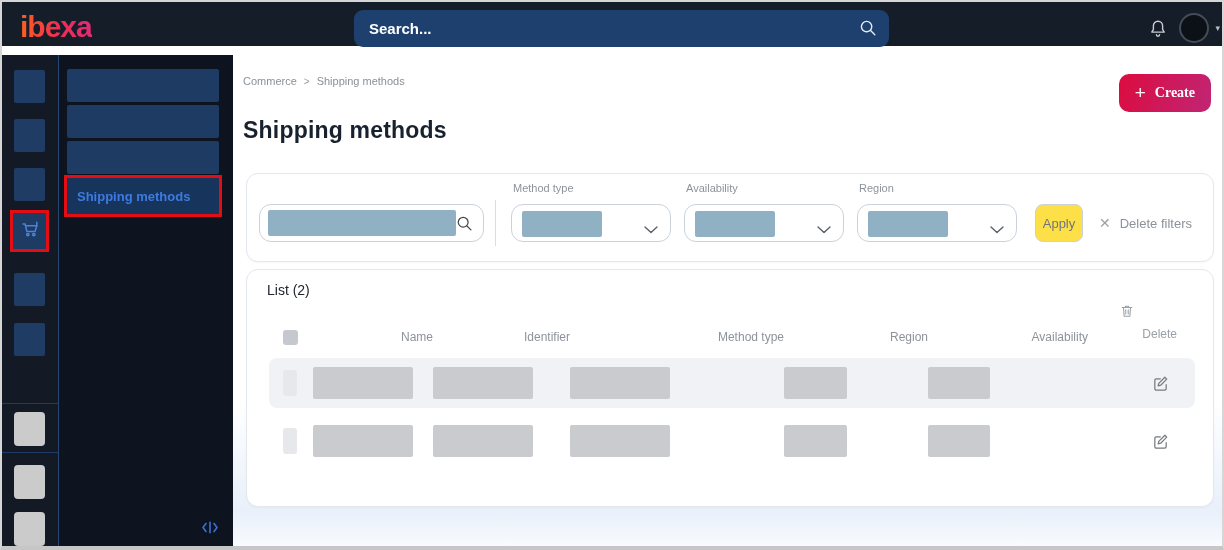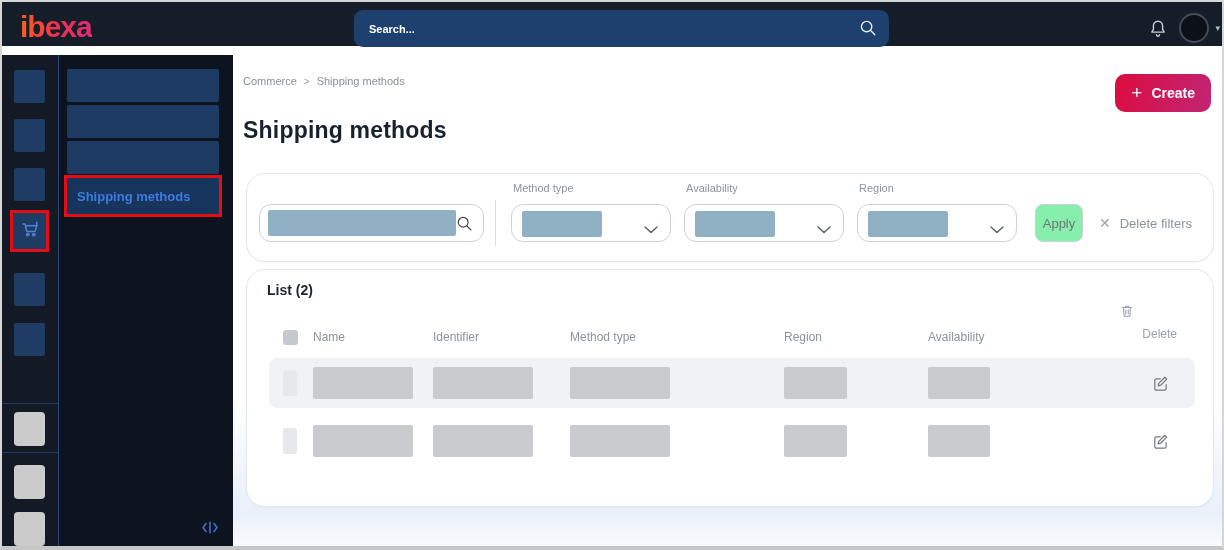--- a/index.html
+++ b/index.html
@@ -8,21 +8,21 @@
 
   .page { position:relative; width:1224px; height:550px; border:2px solid #d6d6d6; border-bottom:4px solid #c6c6c6; overflow:hidden; background:#fff; }
 
   
   .topbar { position:absolute; left:0; top:0; width:100%; height:44px; background:#151d29; }
   .logo { position:absolute; left:18px; top:8px; font-size:30px; font-weight:800; letter-spacing:-1px;
           background:linear-gradient(90deg,#ff5f1f 0%,#ee2d55 55%,#e42a75 100%);
           -webkit-background-clip:text; background-clip:text; color:transparent; }
   .global-search { position:absolute; left:352px; top:8px; width:535px; height:37px; background:#1d406f; border-radius:9px; }
   .global-search input { position:absolute; inset:0; background:transparent; border:none; outline:none; color:#84cc16;
-                         font-size:11px; font-weight:600; padding:0 44px 0 15px; font-family:inherit; }
+                         font-size:15px; font-weight:600; padding:0 44px 0 15px; font-family:inherit; }
   .global-search input::placeholder { color:#fff; opacity:1; }
   .global-search .mag { position:absolute; right:12px; top:9px; }
   .bell { position:absolute; right:54px; top:16px; width:20px; height:22px; }
   .avatar { position:absolute; right:13px; top:11px; width:30px; height:30px; border-radius:50%; background:#0c1117; border:2px solid #454c57; }
   .caret { position:absolute; right:2px; top:21px; color:#b8bcc2; font-size:9px; }
 
   
   .rail { position:absolute; left:0; top:53px; bottom:0; width:57px; background:#131a25; border-right:1px solid #24466f; }
   .rail-box { position:absolute; left:12px; width:31px; height:33px; background:#1e3c64; border-radius:2px; }
   .rail-cart { position:absolute; left:8px; top:155px; width:39px; height:42px; border:3px solid #e30d13; background:#1d3b63; display:flex; align-items:center; justify-content:center; }
@@ -37,50 +37,50 @@
   .collapse { position:absolute; right:14px; bottom:8px; }
 
   
   .content { position:absolute; left:231px; top:53px; right:0; bottom:0;
              background:linear-gradient(180deg,#ffffff 0%,#ffffff 70%,#e9f0fa 93%,#f8fbfe 100%); }
   .breadcrumb { position:absolute; left:10px; top:20px; font-size:11px; color:#8a9198; display:flex; gap:7px; align-items:center; }
   .breadcrumb .sep { font-size:10px; color:#9aa0a7; }
   .create-btn { position:absolute; top:19px; right:11px; height:38px; padding:0 16px; border:none; border-radius:10px;
                 background:linear-gradient(110deg,#dc0c3f 0%,#c02575 100%); color:#fff; display:flex; align-items:center; cursor:pointer; }
   .create-btn .plus { font-size:19px; font-weight:300; margin-right:9px; opacity:.95; }
-  .create-btn .lbl { font-size:14px; font-weight:700; font-family:Liberation Sans, sans-serif; }
+  .create-btn .lbl { font-size:14px; font-weight:700; font-family:Liberation Serif, serif; }
   .page-title { position:absolute; left:10px; top:62px; font-size:23px; font-weight:700; color:#18222e; letter-spacing:.2px; }
 
-  .card { position:absolute; left:13px; width:968px; background:#fff; border:1px solid #e3e8ee; border-radius:19px; box-shadow:0 1px 2px rgba(30,50,90,.04); }
+  .card { position:absolute; left:13px; width:968px; background:#fff; border:1px solid #e3e8ee; border-radius:12px; box-shadow:0 1px 2px rgba(30,50,90,.04); }
   .filter-card { top:118px; height:89px; }
   .list-card { top:214px; height:238px; }
 
   
   .f-search { position:absolute; left:12px; top:30px; width:225px; height:38px; border:1px solid #ccd2d9; border-radius:12px; background:#fff; }
   .f-search .block { position:absolute; left:8px; top:5px; width:188px; height:26px; background:#90b0c3; border-radius:2px; }
   .f-search .mag { position:absolute; right:10px; top:10px; }
   .f-divider { position:absolute; left:248px; top:26px; width:1px; height:46px; background:#d9dee3; }
   .f-group { position:absolute; top:8px; width:160px; }
   .f-group .f-label { font-size:11px; color:#8d939b; display:block; margin-left:2px; }
   .f-select { position:absolute; top:22px; left:0; width:160px; height:38px; border:1px solid #ccd2d9; border-radius:12px; background:#fff; cursor:pointer; }
   .f-select .block { position:absolute; left:10px; top:6px; width:80px; height:26px; background:#90b0c3; border-radius:2px; }
   .f-select .chev { position:absolute; right:12px; top:15px; }
   .g1 { left:264px; } .g2 { left:437px; } .g3 { left:610px; }
-  .apply-btn { position:absolute; left:788px; top:30px; width:48px; height:38px; background:#86efac; border:1px solid #ccd1d8; border-radius:8px; color:#6f757d; font-size:13px; font-family:inherit; cursor:pointer; }
+  .apply-btn { position:absolute; left:788px; top:30px; width:48px; height:38px; background:#fde047; border:1px solid #ccd1d8; border-radius:8px; color:#6f757d; font-size:13px; font-family:inherit; cursor:pointer; }
   .clear-btn { position:absolute; left:852px; top:30px; height:38px; display:flex; align-items:center; gap:9px; cursor:pointer; color:#8c929a; }
   .clear-btn .x { font-size:14px; color:#9ba1a8; }
   .clear-btn .lbl { font-size:13px; }
 
   
-  .list-head { position:absolute; left:20px; top:12px; font-size:14px; font-weight:700; color:#20262e; }
+  .list-head { position:absolute; left:20px; top:12px; font-size:14px; font-weight:400; color:#20262e; }
   .delete-btn { position:absolute; right:36px; top:14px; display:flex; align-items:center; gap:8px; color:#9aa0a7; cursor:pointer; }
   .delete-btn .lbl { font-size:12px;margin-top:43px; }
   .tgrid { display:grid; grid-template-columns:44px 120px 137px 214px 144px 160px 1fr; align-items:center; }
   .thead { position:absolute; left:22px; right:18px; top:52px; height:30px; }
-  .thead .col { font-size:12px; color:#8d939b; }
+  .thead .col { font-size:12px; color:#8d939b;text-align:right; }
   .th-check { width:15px; height:15px; background:#c5c9cf; border-radius:3px; margin-left:14px; }
   .rows { position:absolute; left:22px; right:18px; top:88px; }
   .trow { height:50px; border-radius:8px; margin-bottom:8px; }
   .trow.odd { background:#f0f2f5; }
   .trow.even { background:#fff; }
   .row-check { width:14px; height:26px; background:#e6e8ec; border-radius:3px; margin-left:14px; }
   .ph { height:32px; background:#c9cbce; border-radius:2px; }
   .ph-name { width:100px; } .ph-id { width:100px; } .ph-method { width:100px; }
   .ph-region { width:63px; } .ph-avail { width:62px; }
   .edit-cell { display:flex; justify-content:flex-end; padding-right:26px; }

